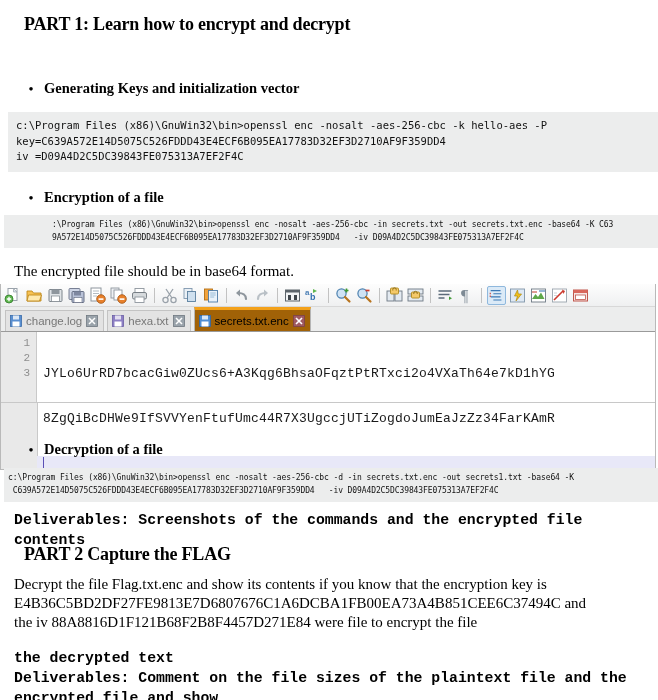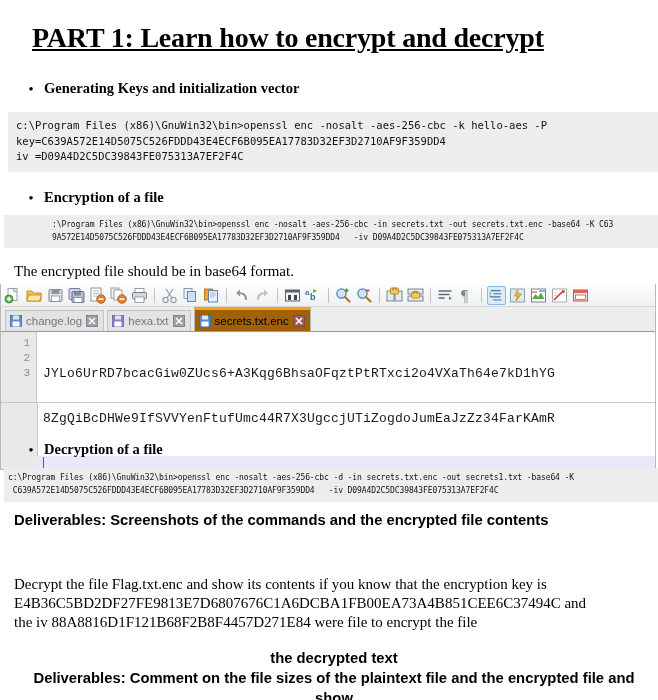--- a/index.html
+++ b/index.html
@@ -16,27 +16,26 @@
   }
   .page {
     width: 658px;
     height: 700px;
     position: relative;
     padding: 0;
     box-sizing: border-box;
   }
   h1.part-title {
     font-family: "Liberation Serif", serif;
-    font-size: 28px;
+    font-size: 18px;
     font-weight: bold;
-    margin: 16px;
+    margin: 8px;
     padding: 0;
     letter-spacing: -0.2px;
     line-height: 1.1;
-    text-decoration: underline;
   }
   .bullet-row {
     display: flex;
     align-items: baseline;
     font-family: "Liberation Serif", serif;
     font-size: 14.5px;
     font-weight: bold;
   }
   .bullet-dot {
     width: 26px;
@@ -71,25 +70,24 @@
     line-height: 12.5px;
     padding: 4px 0 5px 4px;
     letter-spacing: -0.1px;
   }
   .body-text {
     font-family: "Liberation Serif", serif;
     font-size: 15px;
     line-height: 19px;
   }
   .deliverables {
-    font-family: Liberation Sans, sans-serif;
+    font-family: Liberation Mono, monospace;
     font-size: 14.8px;
     font-weight: bold;
     line-height: 20px;
-    text-align: center;
   }
 
   
   .npp {
     border: 1px solid #b9b9b9;
     border-top: none;
     background: #f0f0f0;
     width: 656px;
     box-sizing: border-box;
   }
@@ -549,20 +547,23 @@
   <div class="bullet-row" style="position:absolute;left:18px;top:441px;">
     <span class="bullet-dot">•</span>
     <span class="bullet-label">Decryption  of a file</span>
   </div>
 
   <div class="codeblock code-sm2" style="position:absolute;left:4px;top:468px;width:652px;">c:\Program Files (x86)\GnuWin32\bin&gt;openssl enc -nosalt -aes-256-cbc -d -in secrets.txt.enc -out secrets1.txt -base64 -K
  C639A572E14D5075C526FDDD43E4ECF6B095EA17783D32EF3D2710AF9F359DD4   -iv D09A4D2C5DC39843FE075313A7EF2F4C</div>
 
   <div class="deliverables" style="position:absolute;left:14px;top:510px;">Deliverables: Screenshots of the commands and the encrypted file contents</div>
 
+  <div style="position:absolute;left:16px;top:537px;">
+    <h1 class="part-title">PART 2 Capture the FLAG</h1>
+  </div>
 
   <div class="body-text" style="position:absolute;left:14px;top:575px;width:640px;">
     <div>Decrypt the file Flag.txt.enc and show its contents if you know that the encryption key  is</div>
     <div>E4B36C5BD2DF27FE9813E7D6807676C1A6DCBA1FB00EA73A4B851CEE6C37494C and</div>
     <div>the iv 88A8816D1F121B68F2B8F4457D271E84 were file to encrypt  the file</div>
   </div>
 
   <div class="deliverables" style="position:absolute;left:14px;top:648px;width:640px;">
     <div>the decrypted text</div>
     <div>Deliverables: Comment on the file sizes of the plaintext file and the encrypted file and show</div>

